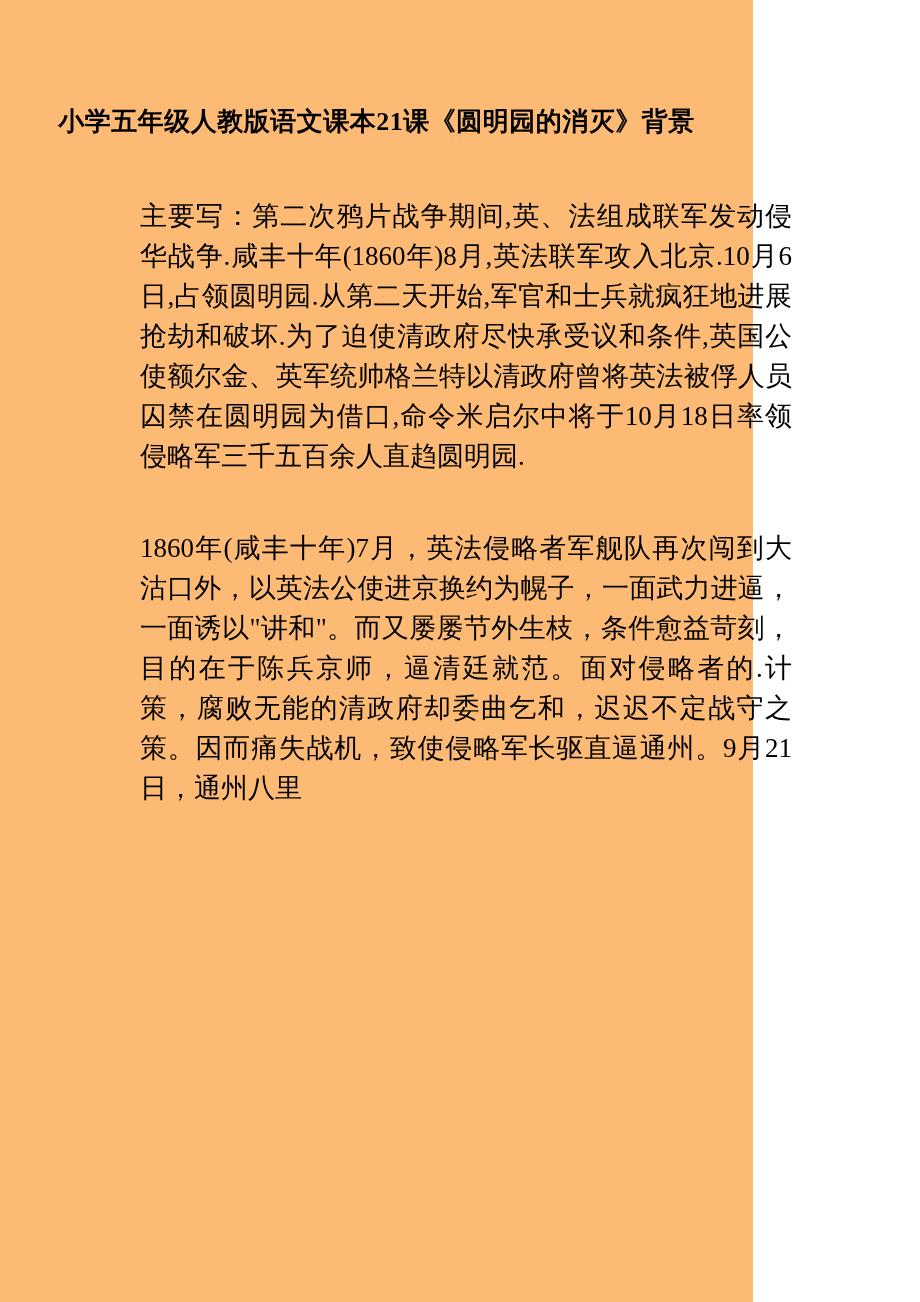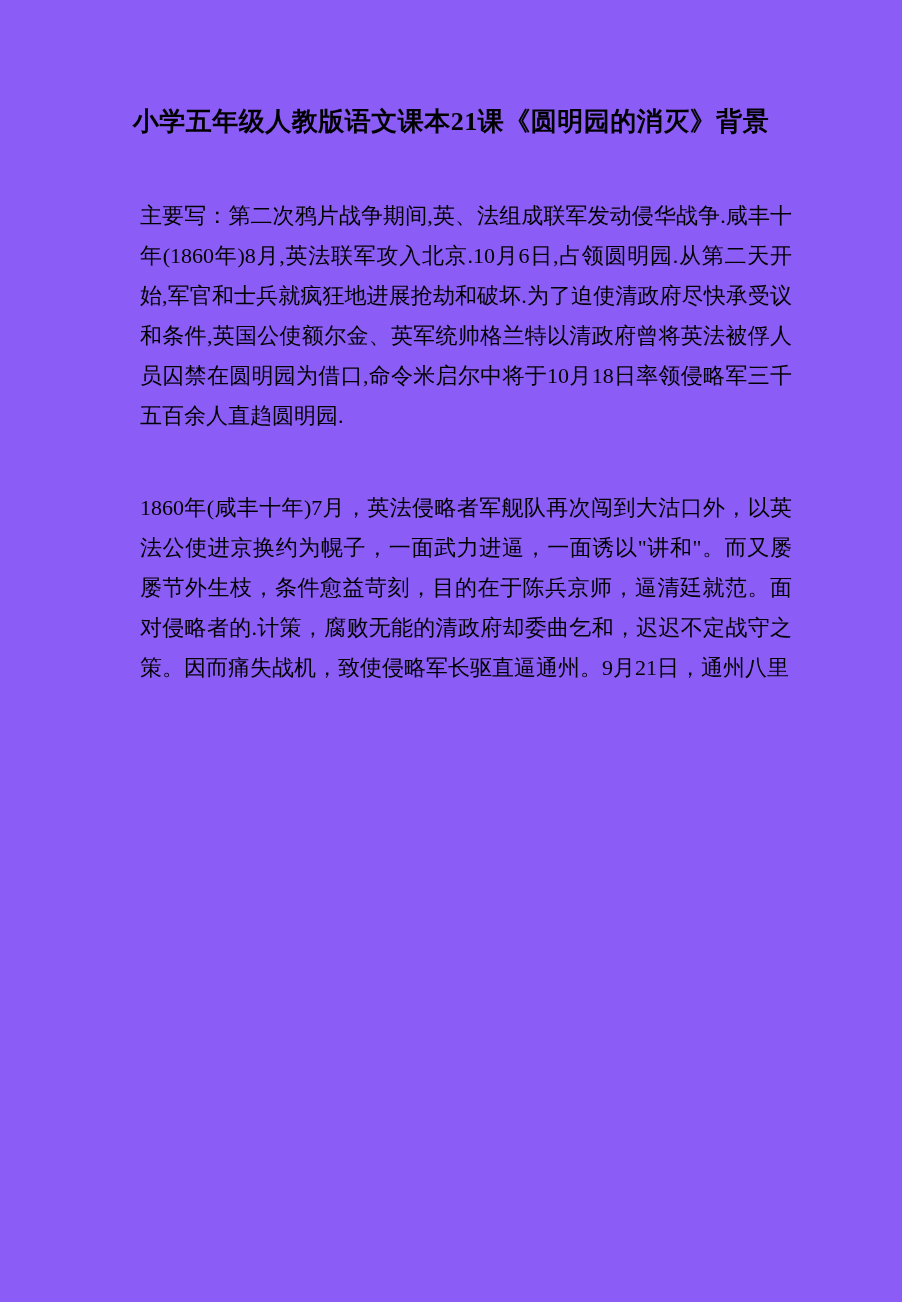--- a/index.html
+++ b/index.html
@@ -8,43 +8,43 @@
     background: #ffffff;
   }
   body {
     width: 920px;
     height: 1302px;
     overflow: hidden;
     font-family: "Liberation Serif", "DejaVu Serif", serif;
     color: #000000;
   }
   .page {
-    width: 902px;
+    width: 753px;
     height: 1302px;
-    background: #8b5cf6;
+    background: #fdba74;
     box-sizing: border-box;
   }
   .doc-title {
     margin: 0;
     padding-top: 104px;
     text-align: center;
     font-size: 26px;
     font-weight: bold;
     line-height: 36px;
     letter-spacing: 0.5px;
     color: #000000;
   }
   .content {
     margin: 56px 128px 0 140px; 
     width: 652px;
   }
   .content p.para {
     margin: 52px 0 0 0;
     padding: 0;
-    font-size: 22px;
+    font-size: 27px;
     line-height: 40px;
     text-align: justify;
     text-justify: inter-ideograph;
     color: #000000;
     word-break: break-all;
   }
   .content p.para:first-child {
     margin-top: 0;
   }
 </style>

